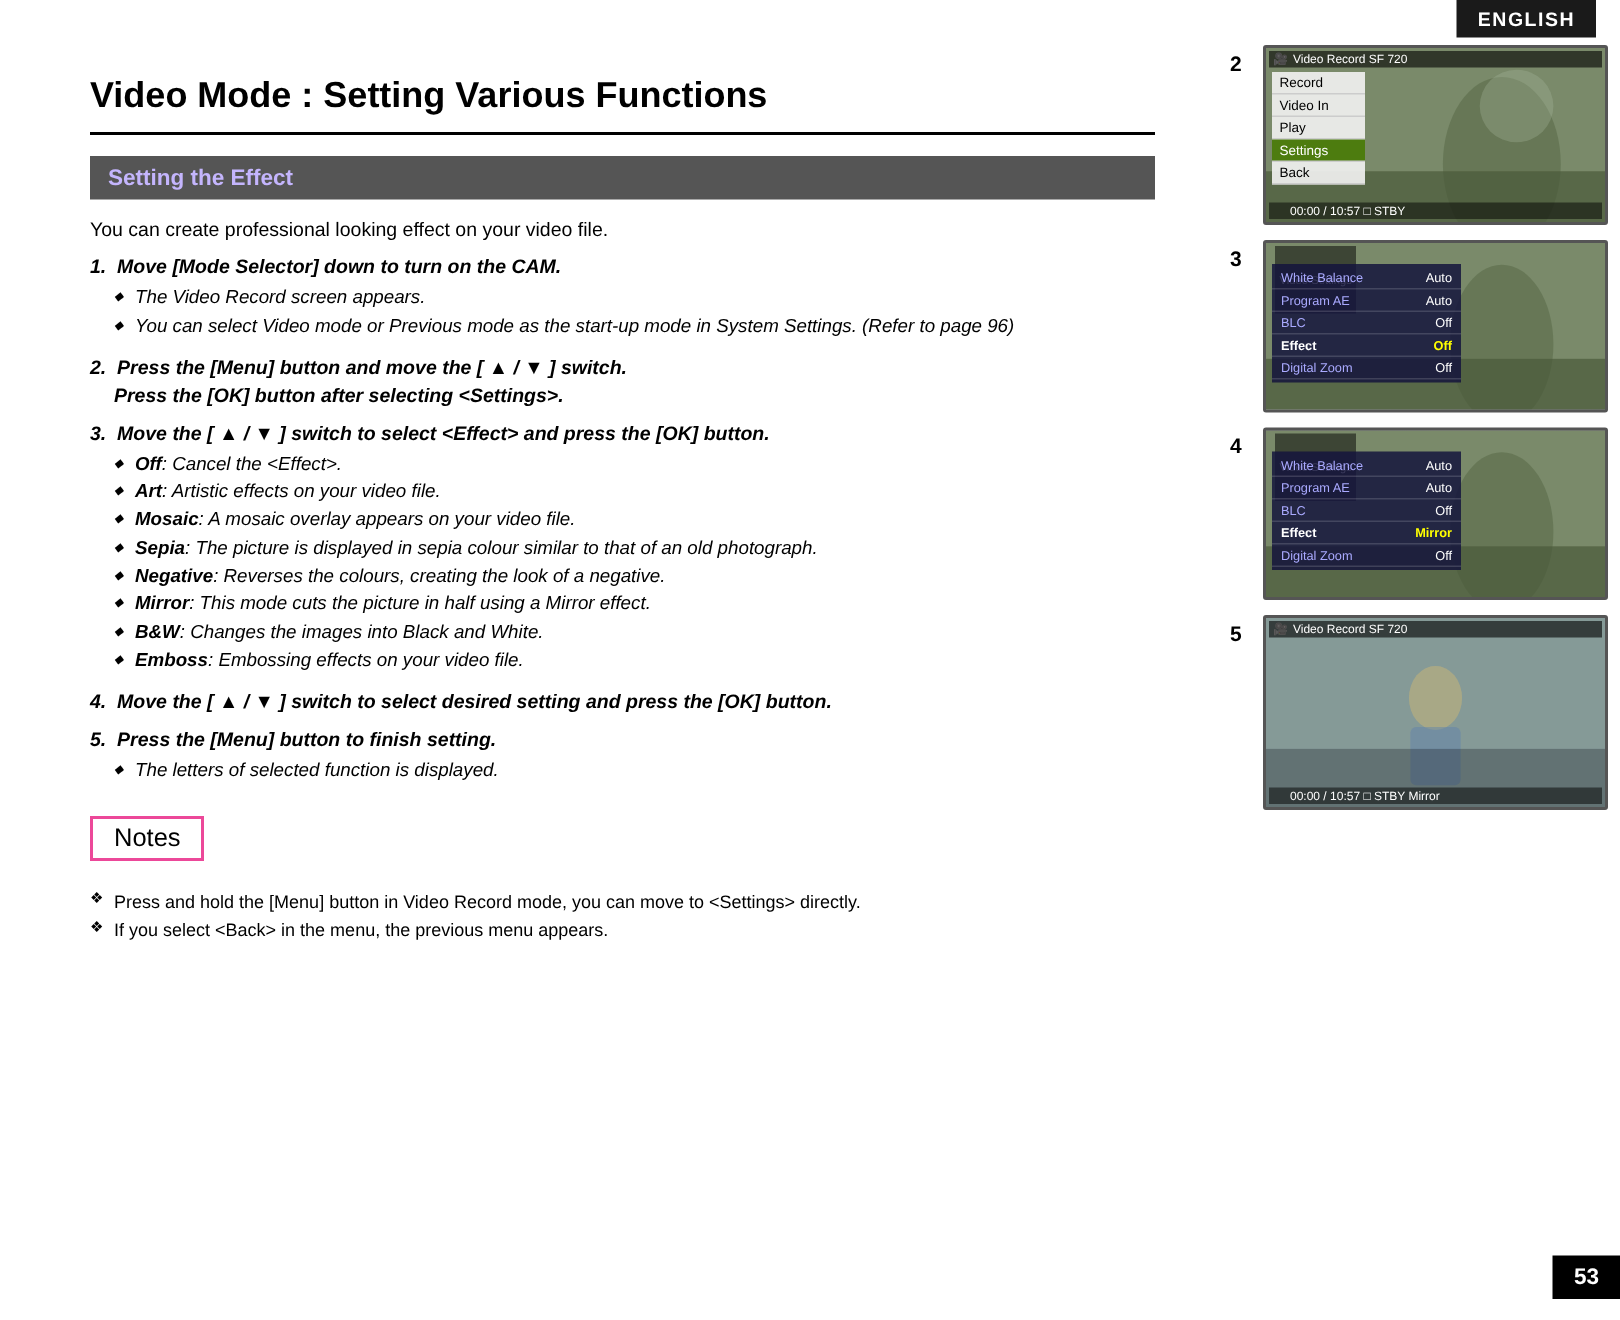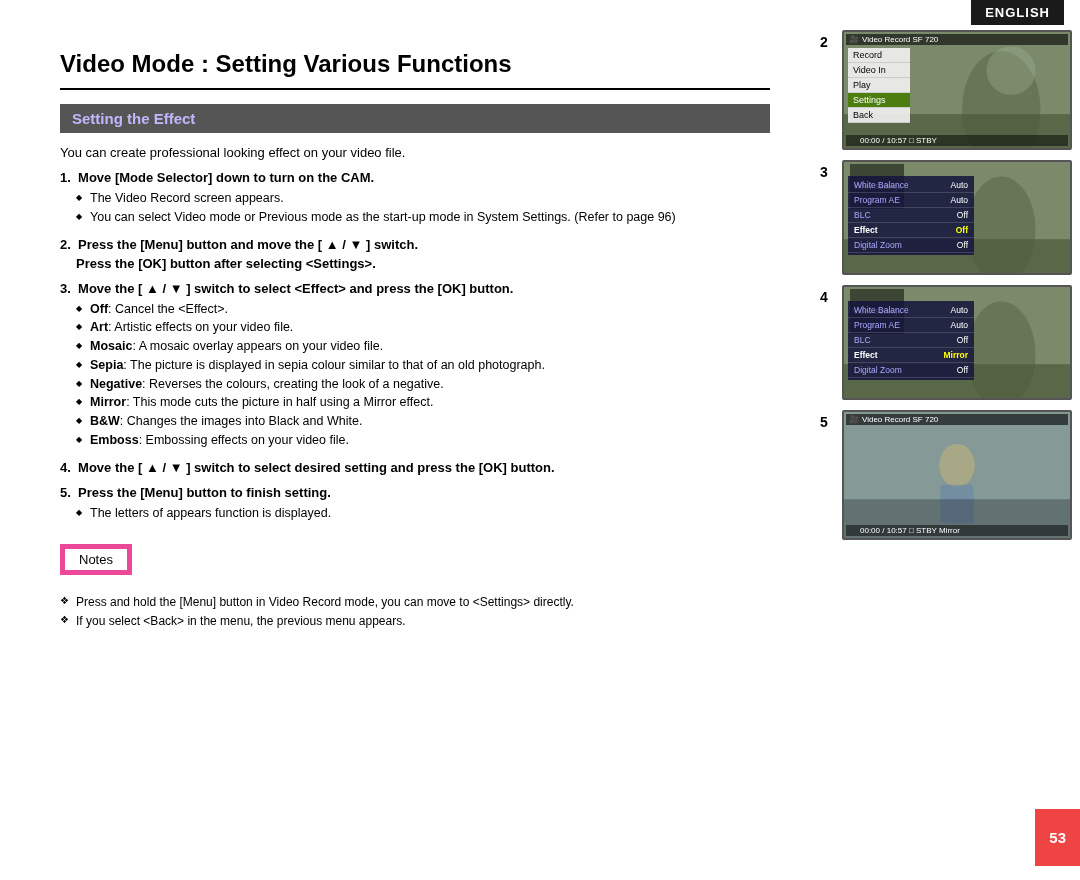--- a/index.html
+++ b/index.html
@@ -73,20 +73,21 @@
     }
 
     .intro-text {
       font-size: 13px;
       margin-bottom: 10px;
     }
 
     
     .step {
       margin-bottom: 10px;
+      font-style: italic;
     }
 
     .step-title {
       font-size: 13px;
       font-weight: bold;
       margin-bottom: 4px;
     }
 
     .bullet-list {
       list-style: none;
@@ -108,24 +109,24 @@
       font-size: 8px;
       top: 3px;
     }
 
     .bullet-list li .term {
       font-weight: bold;
     }
 
     
     .notes-box {
-      border: 5px solid #ec4899;
+      border: 2px solid #ec4899;
       display: inline-block;
       padding: 3px 14px;
-      font-size: 13px;
+      font-size: 17px;
       margin-top: 12px;
       margin-bottom: 10px;
       text-align: center;
     }
 
     .footer-bullets {
       list-style: none;
       padding-left: 0;
       margin-top: 8px;
     }
@@ -142,25 +143,25 @@
       position: absolute;
       left: 0;
       font-size: 10px;
     }
 
     
     .page-number {
       position: absolute;
       bottom: 14px;
       right: 0;
-      background: #ef4444;
+      background: #000000;
       color: #fff;
       font-weight: bold;
       font-size: 15px;
-      padding: 20px 14px;
+      padding: 6px 14px;
       margin-left: 48px;
     }
 
     
     .cam-screen {
       width: 230px;
       margin-bottom: 8px;
       position: relative;
     }
 
@@ -348,21 +349,21 @@
     </p>
   </div>
 
   
   <div class="step">
     <p class="step-title">
       <span>5.</span>
       &nbsp;<span>Press the [Menu] button to finish setting.</span>
     </p>
     <ul class="bullet-list">
-      <li>The letters of appears function is displayed.</li>
+      <li>The letters of selected function is displayed.</li>
     </ul>
   </div>
 
   
   <div class="notes-box">
     <span>Notes</span>
   </div>
 
   <ul class="footer-bullets">
     <li>Press and hold the [Menu] button in Video Record mode, you can move to &lt;Settings&gt; directly.</li>

